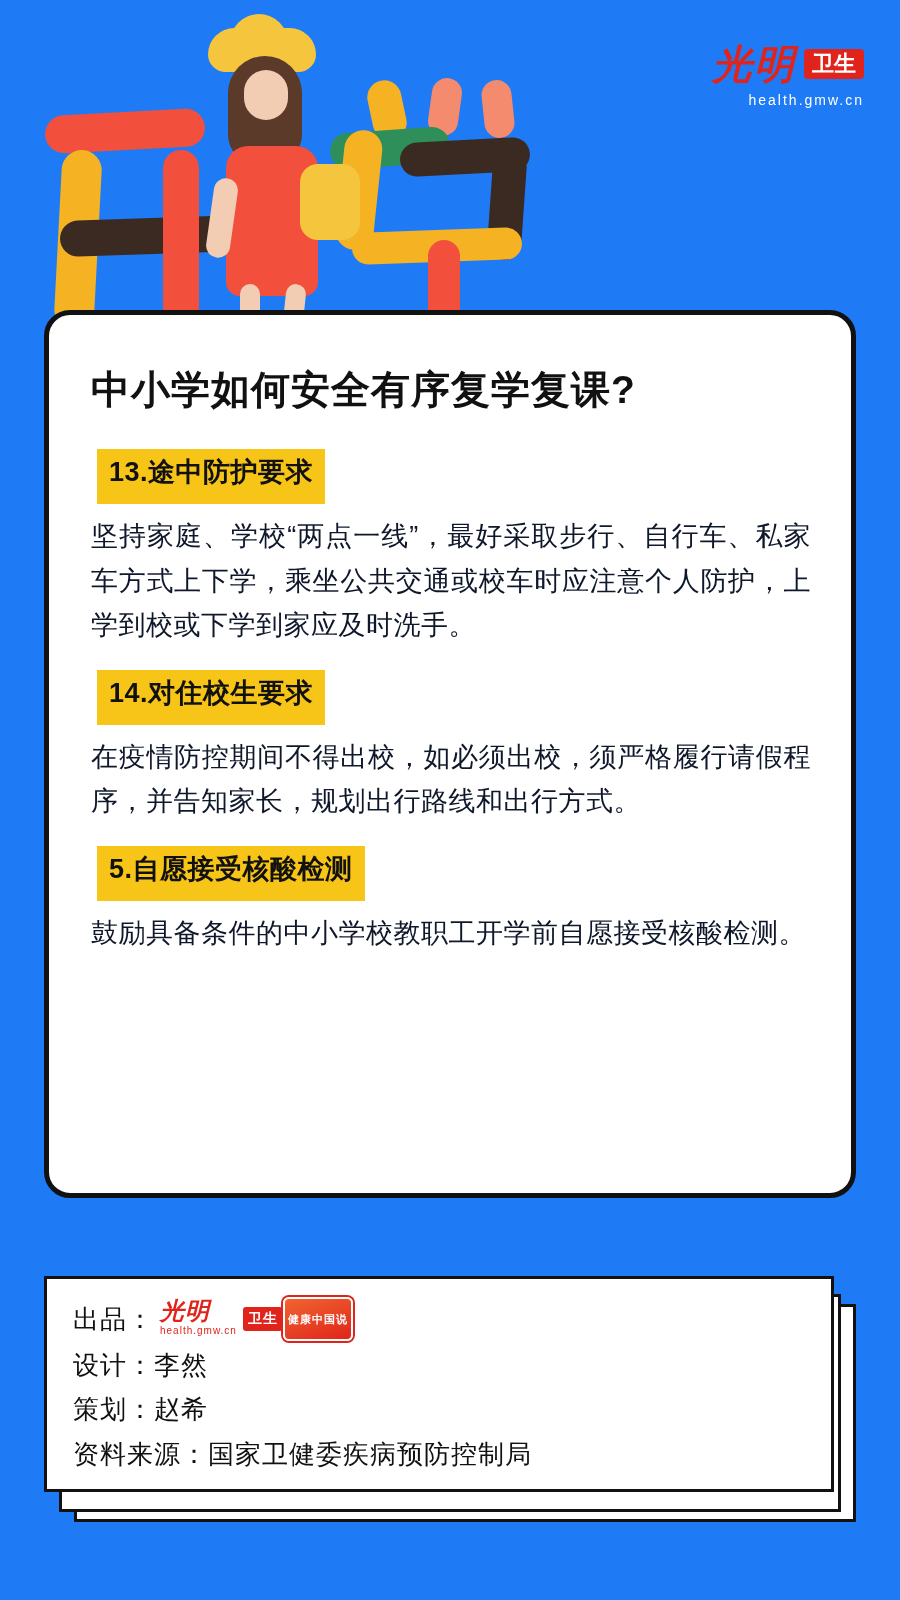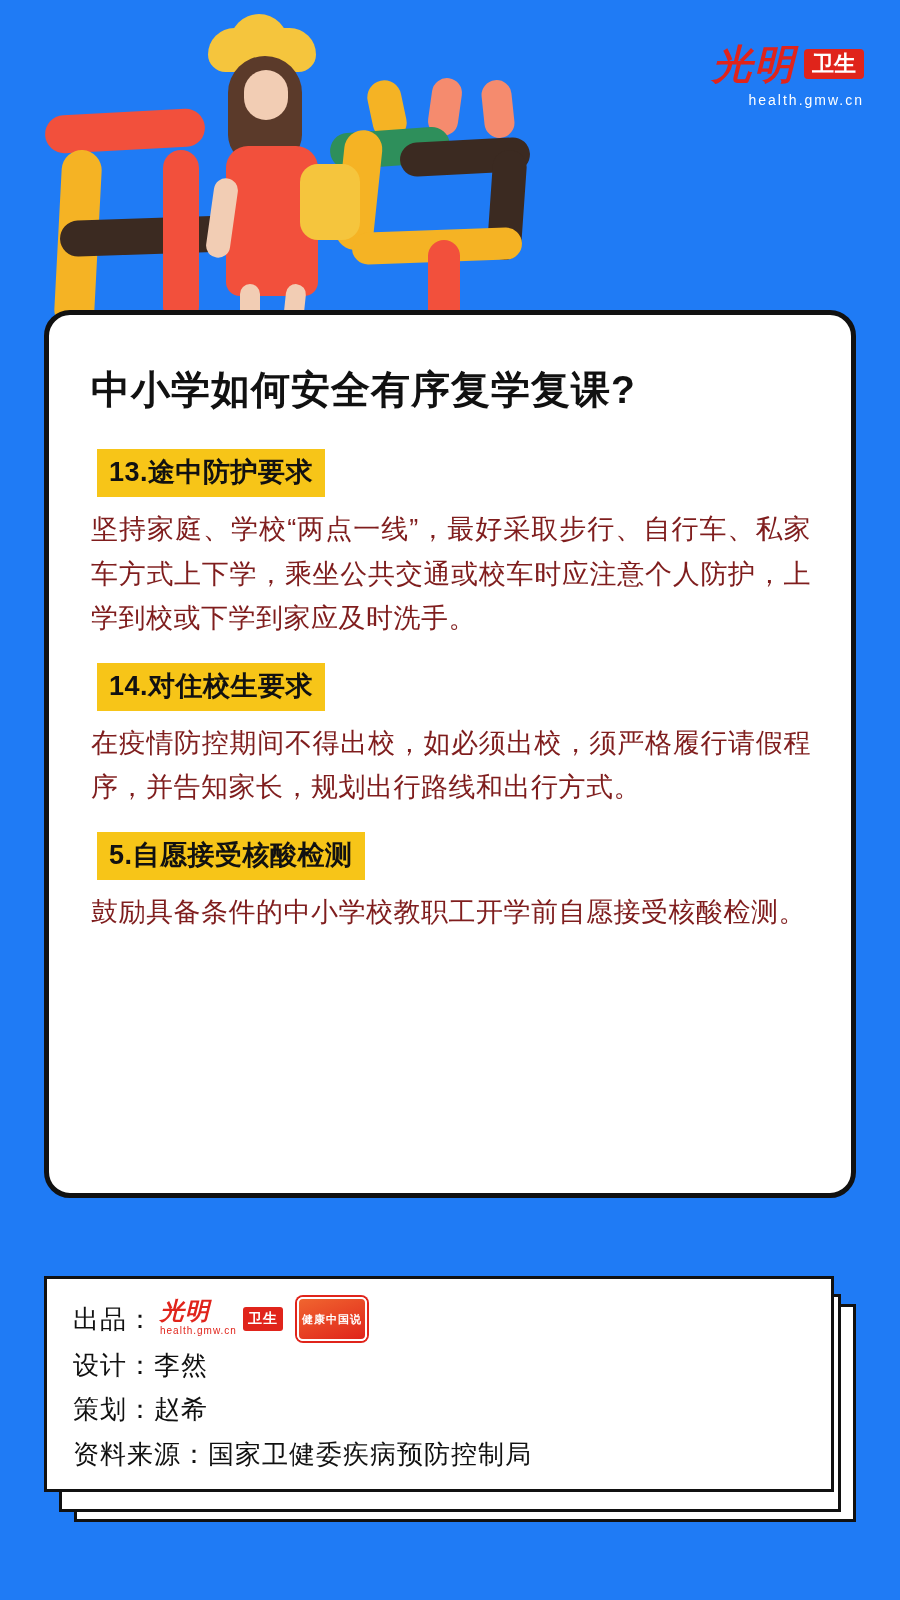--- a/index.html
+++ b/index.html
@@ -111,28 +111,28 @@
     margin: 8px 0 18px 8px;
     font-family: "Liberation Sans", "DejaVu Sans", sans-serif;
   }
   .sec { margin-bottom: 8px; }
   .sec-head {
     display: inline-block;
     background: #f7c518;
     color: #111;
     font-size: 27px;
     font-weight: 700;
-    padding: 5px 12px 7px 12px;
+    padding: 5px 12px 14px 12px;
     margin: 14px 0 10px 14px;
     letter-spacing: 0.5px;
   }
   .sec-body {
     font-size: 27px;
     line-height: 1.65;
-    color: #7f1d1d;
+    color: #0f172a;
     margin: 0 6px 4px 8px;
     letter-spacing: 0.5px;
     text-align: justify;
   }
 
   
   .footer-stack { position: absolute; left: 44px; top: 1276px; width: 668px; height: 260px; }
   .fc { position: absolute; background: #fff; border: 3px solid #111; box-sizing: border-box; }
   .fc3 { left: 30px; top: 28px; width: 782px; height: 218px; }
   .fc2 { left: 15px; top: 18px; width: 782px; height: 218px; }
@@ -149,21 +149,20 @@
   }
   .f-logo-inline { display: inline-flex; align-items: center; gap: 6px; margin-left: 6px; }
   .f-mark {
     font-size: 24px; color: #e0241b; font-weight: 700; font-style: italic;
     font-family: "DejaVu Serif", serif; line-height: 1;
   }
   .f-badge { background: #e0241b; color: #fff; font-size: 14px; font-weight: 700; padding: 1px 5px; border-radius: 3px; }
   .f-url { font-size: 10px; color: #e0241b; letter-spacing: 1px; display: block; }
   .f-logo-col { display: flex; flex-direction: column; justify-content: center; }
   .f-badge2 {
-    margin-left: 14px;
     width: 66px; height: 40px;
     background: linear-gradient(160deg,#f0652f,#e0241b);
     border-radius: 6px;
     color: #fff; font-size: 11px; font-weight: 700;
     display: flex; align-items: center; justify-content: center;
     text-align: center; line-height: 1.1;
     border: 2px solid #fff;
     box-shadow: 0 0 0 2px #e0241b;
   }
 </style>

